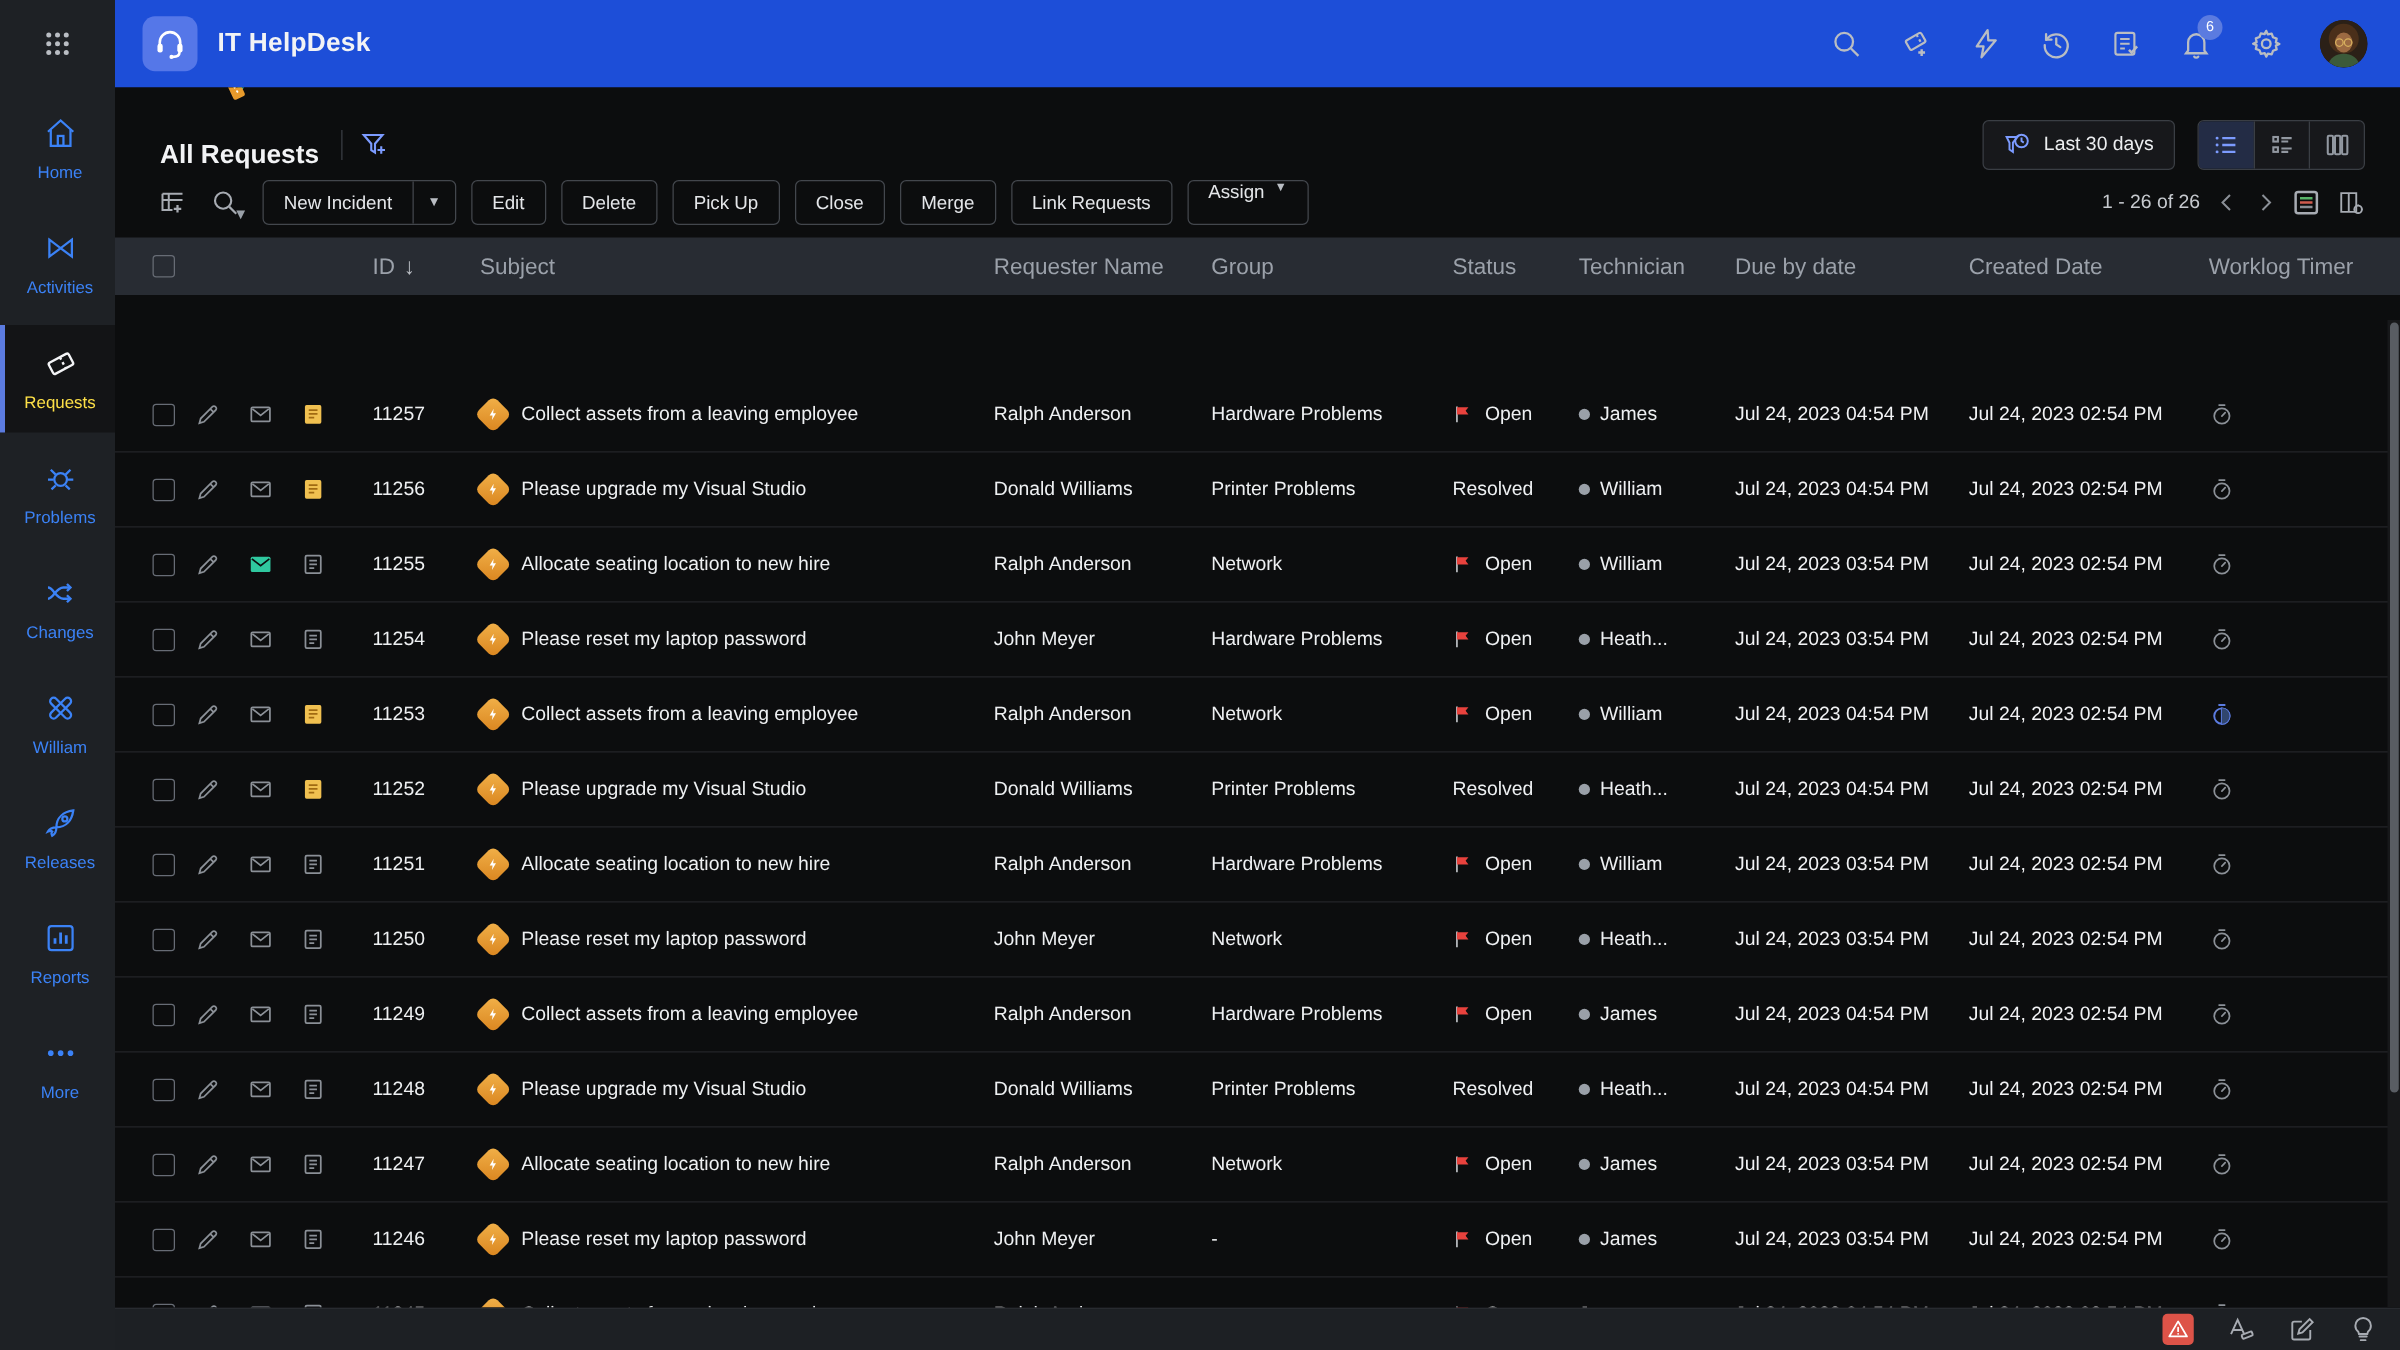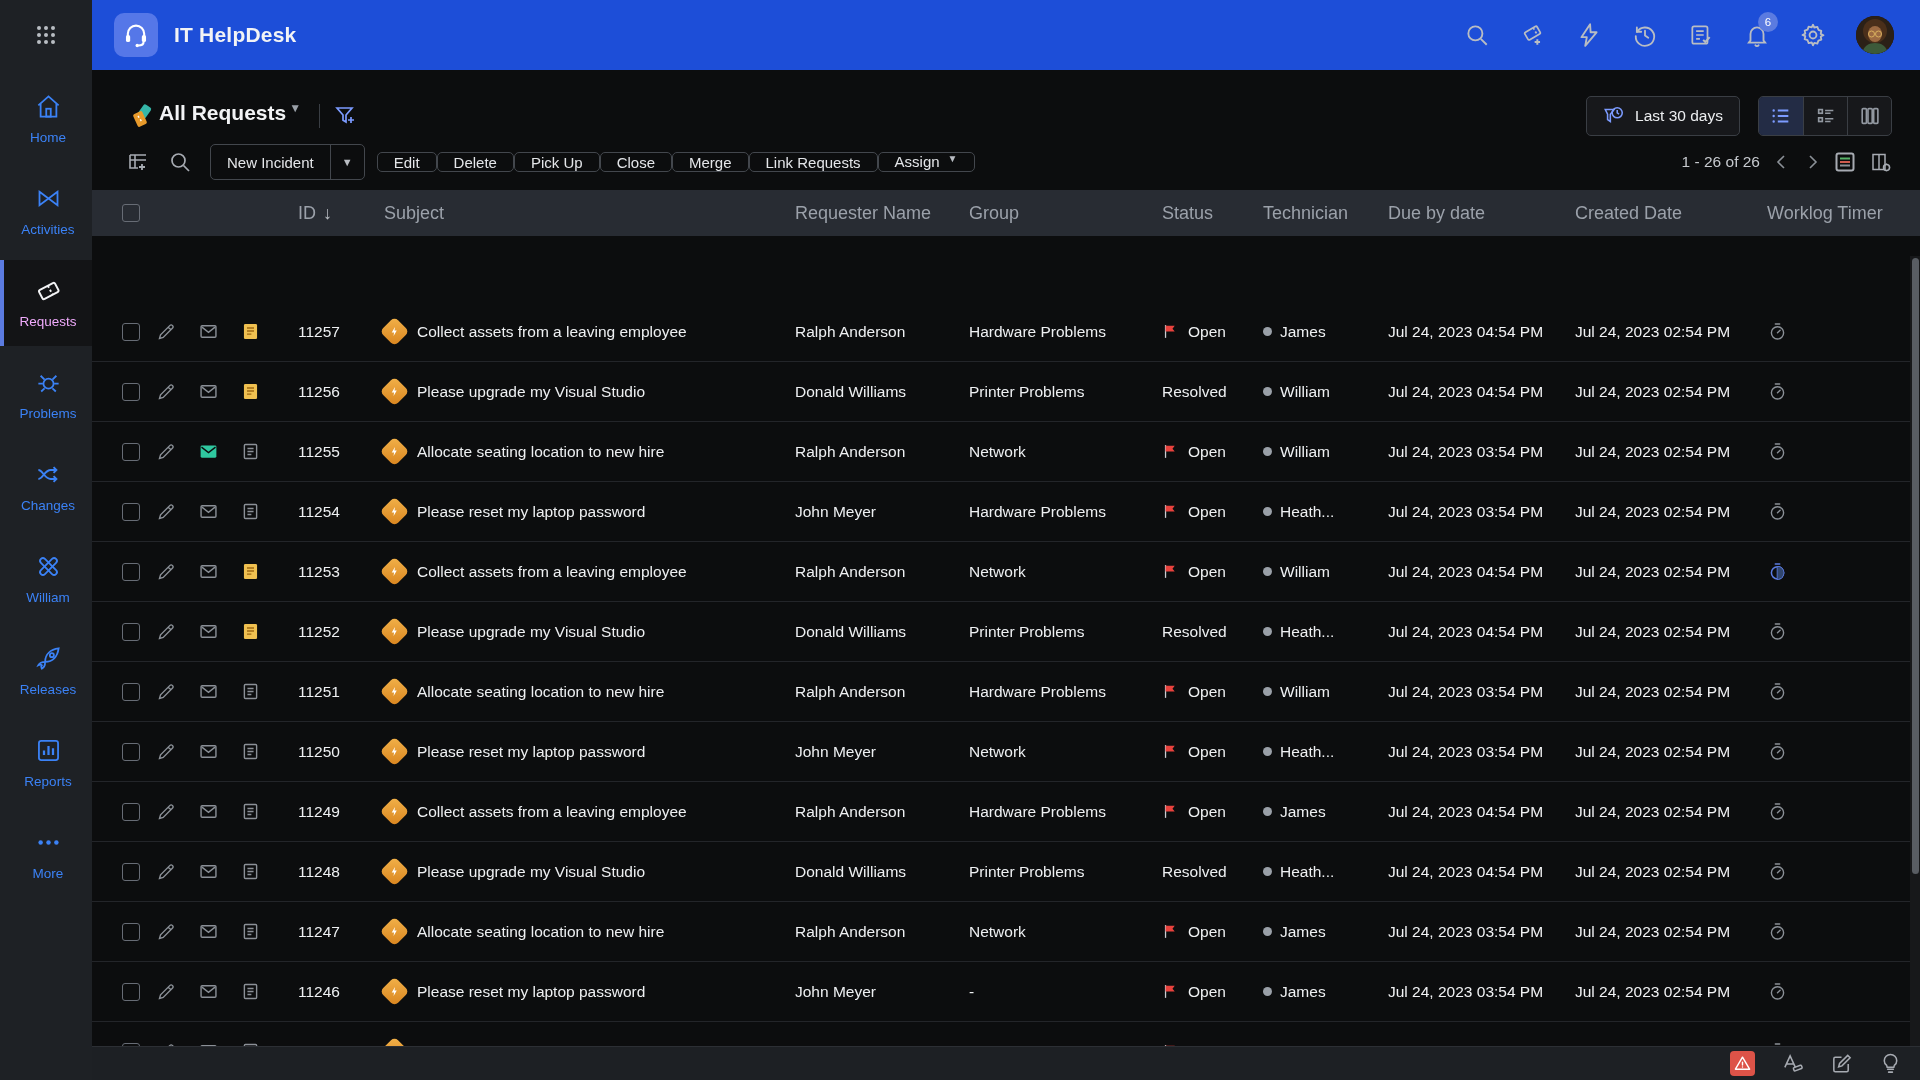--- a/index.html
+++ b/index.html
@@ -22,44 +22,44 @@
     min-width:20px; height:20px; border-radius:10px; font-size:11.5px; display:flex;
     align-items:center; justify-content:center; padding:0 5px; }
   .avatar { width:38px; height:38px; border-radius:50%; overflow:hidden; background:#23160d; }
 
   
   .sidebar { grid-column:1; grid-row:1/4; background:#1e2125; display:flex; flex-direction:column; z-index:5; }
   .apps-btn { height:70px; display:flex; align-items:center; justify-content:center; color:#b9bdc3; cursor:pointer; }
   .side-item { display:flex; flex-direction:column; align-items:center; gap:7px; padding:17px 4px;
     color:#3b82f6; font-size:13.5px; cursor:pointer; border-left:4px solid transparent; margin-top:6px; }
   .side-item svg { width:27px; height:27px; }
-  .side-item.active { background:#131416; border-left-color:#5b7be0; color:#f0abfc; }
+  .side-item.active { background:#131416; border-left-color:#5b7be0; color:#fde047; }
   .side-item.active svg { color:#f3f4f6; }
 
   
   .content { grid-column:2; grid-row:2; background:#0c0d0e; position:relative; overflow:hidden; }
   .view-row { display:flex; align-items:center; padding:24px 28px 0 36px; height:68px; }
-  .view-title-wrap { display:flex; align-items:flex-start; gap:1px; }
+  .view-title-wrap { display:flex; align-items:center; gap:28px;flex-direction:column; }
   .tickets-ico { width:30px; height:30px; }
   .view-title { font-size:21px; font-weight:bold; color:#f2f3f5; }
   .caret { color:#9aa0a8; font-size:12px; margin-left:2px; }
   .vdiv { width:1px; height:24px; background:#3a3e44; margin:0 14px 0 18px; }
   .filter-add { color:#7c9bff; width:24px; height:24px; cursor:pointer; }
   .view-row-right { margin-left:auto; display:flex; align-items:center; gap:18px; }
   .time-filter { display:flex; align-items:center; gap:10px; border:1px solid #3a3e44; border-radius:5px;
     height:40px; padding:0 16px; color:#eceef0; font-size:15.5px; cursor:pointer; background:#17181b; }
   .segmented { display:flex; border:1px solid #3a3e44; border-radius:5px; overflow:hidden; height:40px; background:#17181b; }
   .seg { width:44px; display:flex; align-items:center; justify-content:center; color:#9298a1; cursor:pointer; }
   .seg + .seg { border-left:1px solid #3a3e44; }
   .seg.active { background:#232c45; color:#7c9bff; }
 
   .toolbar-row { display:flex; align-items:center; padding:6px 28px 10px 34px; height:52px; }
   .tb-ico { color:#a7abb2; width:24px; height:24px; margin-right:18px; cursor:pointer; }
   .btn { border:1px solid #43474d; background:transparent; color:#e4e6e9; font-size:15px;
-    font-family:inherit; border-radius:5px; height:20px; padding:0 16px; margin-right:0; cursor:pointer; }
+    font-family:inherit; border-radius:5px; height:36px; padding:0 16px; margin-right:12px; cursor:pointer; }
   .split { display:inline-flex; margin-right:12px; border:1px solid #43474d; border-radius:5px; height:36px; overflow:hidden; }
   .split .main { padding:0 16px; display:flex; align-items:center; font-size:15px; color:#e4e6e9; cursor:pointer; }
   .split .dd { width:34px; border-left:1px solid #43474d; display:flex; align-items:center; justify-content:center; color:#b9bdc3; font-size:11px; cursor:pointer; }
   .btn.with-caret { display:inline-flex; align-items:flex-start; gap:8px; }
   .toolbar-right { margin-left:auto; display:flex; align-items:center; gap:14px; color:#c6c9ce; font-size:15.5px; }
   .pg-chev { color:#8b9097; width:16px; height:16px; cursor:pointer; }
   .pg-ico { width:22px; height:22px; color:#a7abb2; cursor:pointer; }
 
   
   .grid-cols { display:grid;

